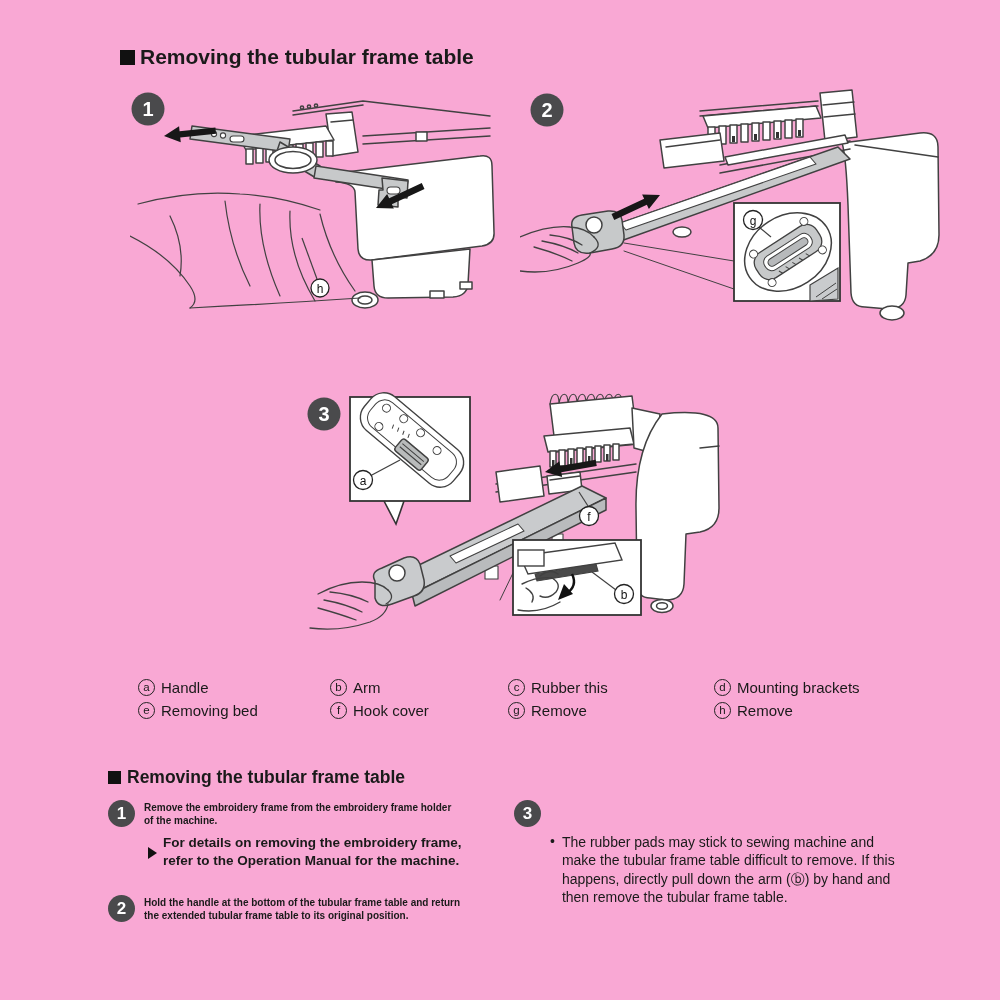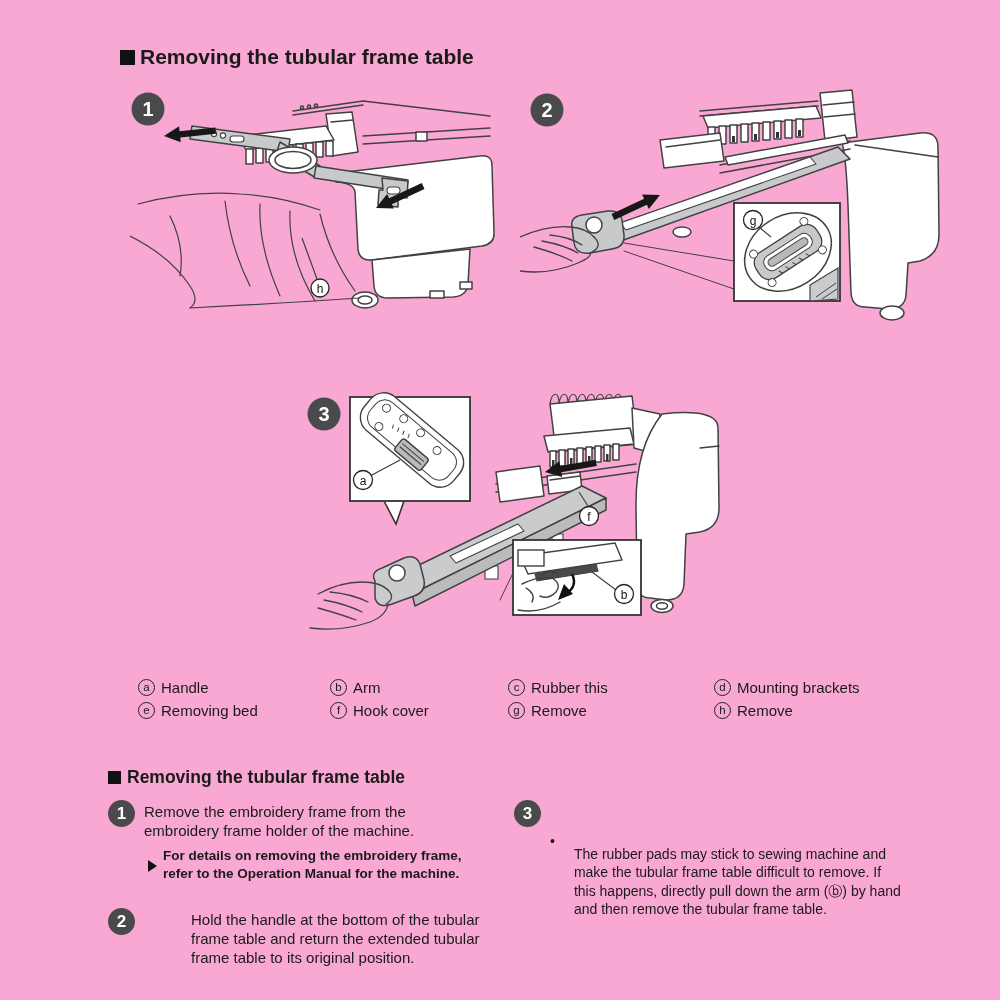--- a/index.html
+++ b/index.html
@@ -15,28 +15,28 @@
   
   .legend{display:grid;grid-template-columns:192px 178px 206px auto;grid-row-gap:6px;font-size:15px;}
   .legend-item{display:flex;align-items:center;white-space:nowrap;}
   .cl{display:inline-flex;align-items:center;justify-content:center;width:17px;height:17px;
       border:1.3px solid #222;border-radius:50%;font-size:11.5px;line-height:1;margin-right:6px;
       box-sizing:border-box;flex:0 0 auto;}
   
   .step{display:flex;align-items:flex-start;}
   .stepbadge{flex:0 0 auto;width:27px;height:27px;border-radius:50%;background:#4a4a4c;color:#fff;
       font-weight:bold;font-size:17px;display:flex;align-items:center;justify-content:center;margin-right:9px;}
-  .steptext{font-weight:normal;font-size:15px;line-height:1.27;margin:2px 0 0 0;}
+  .steptext{font-weight:bold;font-size:10px;line-height:1.27;margin:2px 0 0 0;}
   .note-arrow{display:flex;margin:7px 0 16px 40px;align-items:center;}
   .tri{flex:0 0 auto;width:0;height:0;border-left:9px solid #111;border-top:6px solid transparent;
        border-bottom:6px solid transparent;margin:3px 6px 0 0;}
   .notetext{font-weight:bold;font-size:13.5px;line-height:1.3;margin:0;}
   .note-bullet{display:flex;margin:6px 0 0 36px;}
   .bullet{flex:0 0 auto;font-size:14px;margin-right:7px;}
-  .bullettext{font-size:14px;line-height:1.32;margin:12px;font-weight:normal;}
+  .bullettext{font-size:14px;line-height:1.32;margin:0;font-weight:normal;}
   svg{display:block;}
   svg text{font-family:"Liberation Sans",sans-serif;}
   .fig-badge-txt{font-size:20px;font-weight:bold;fill:#ffffff;}
   .callout-txt{font-size:12px;fill:#111;}
 </style>
 </head>
 <body>
 
 <div id="page">
 
@@ -368,21 +368,21 @@
     <div class="step">
       <span class="stepbadge">1</span>
       <p class="steptext" style="width:312px;">Remove the embroidery frame from the embroidery frame holder of the machine.</p>
     </div>
     <div class="note-arrow">
       <span class="tri"></span>
       <p class="notetext" style="width:318px;">For details on removing the embroidery frame, refer to the Operation Manual for the machine.</p>
     </div>
     <div class="step" style="margin-top:26px;">
       <span class="stepbadge">2</span>
-      <p class="steptext" style="width:330px;margin-left:47px;">Hold the handle at the bottom of the tubular frame table and return the extended tubular frame table to its original position.</p>
+      <p class="steptext" style="width:330px;">Hold the handle at the bottom of the tubular frame table and return the extended tubular frame table to its original position.</p>
     </div>
   </div>
 
   <div class="abs" style="left:514px;top:800px;width:400px;">
     <div class="step">
       <span class="stepbadge">3</span>
     </div>
     <div class="note-bullet">
       <span class="bullet">•</span>
       <p class="bullettext" style="width:345px;">The rubber pads may stick to sewing machine and make the tubular frame table difficult to remove. If this happens, directly pull down the arm (ⓑ) by hand and then remove the tubular frame table.</p>

